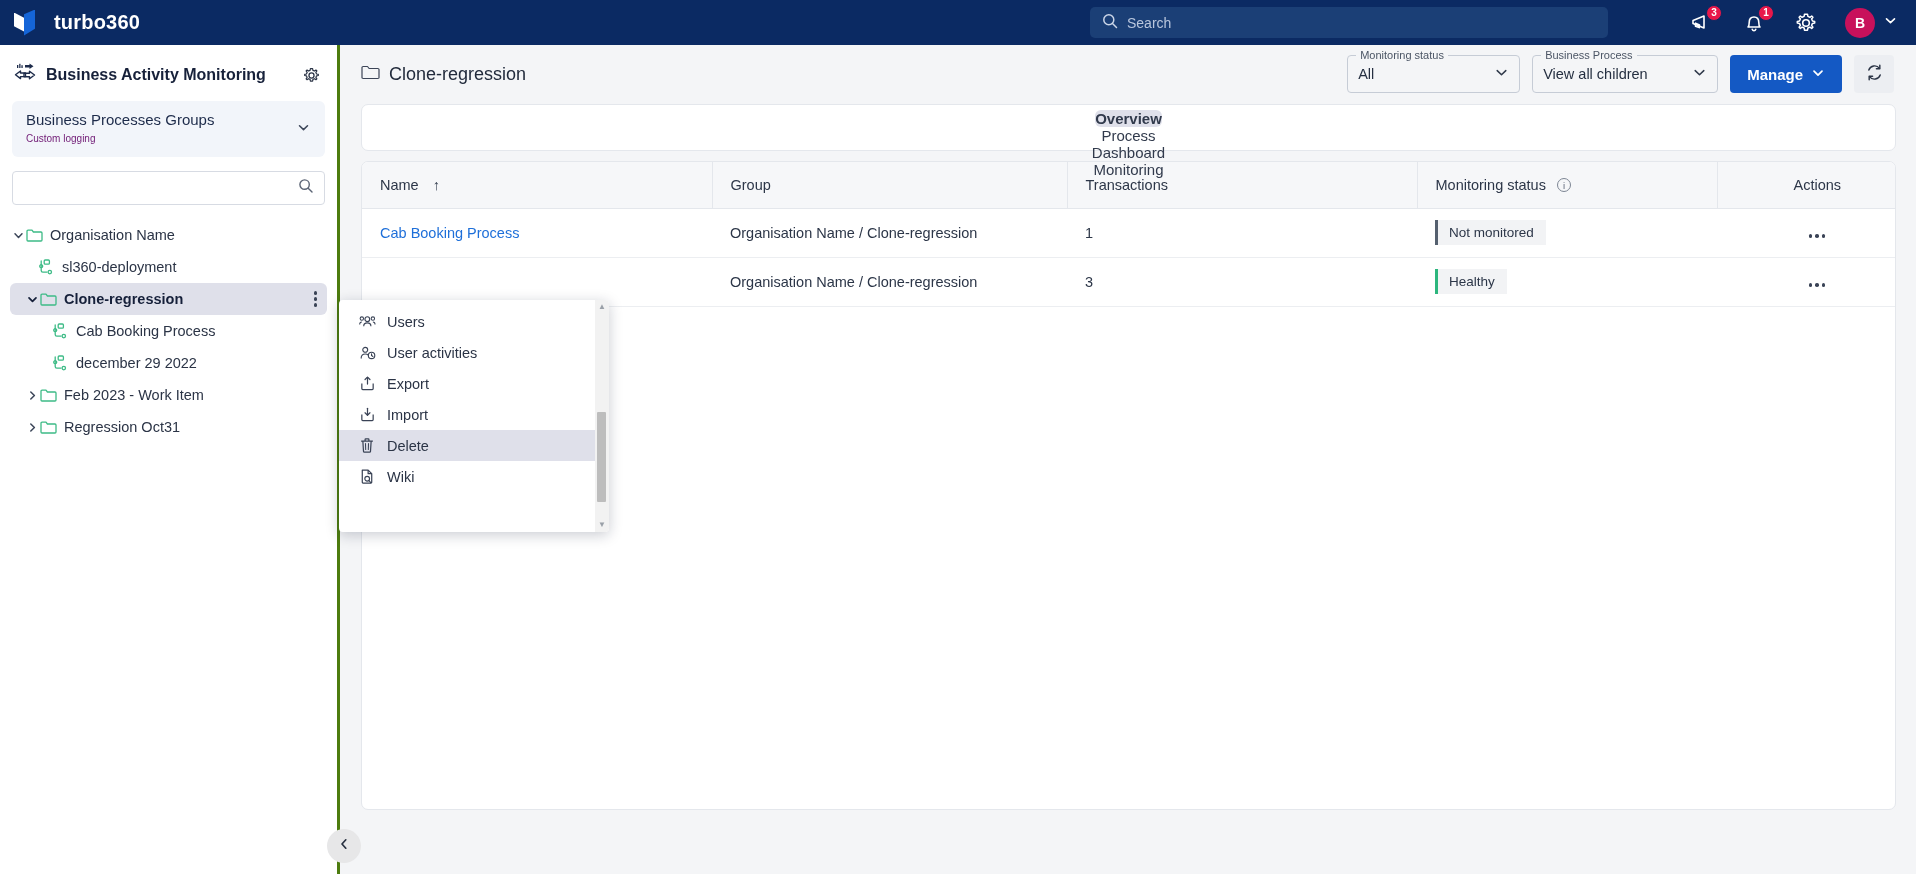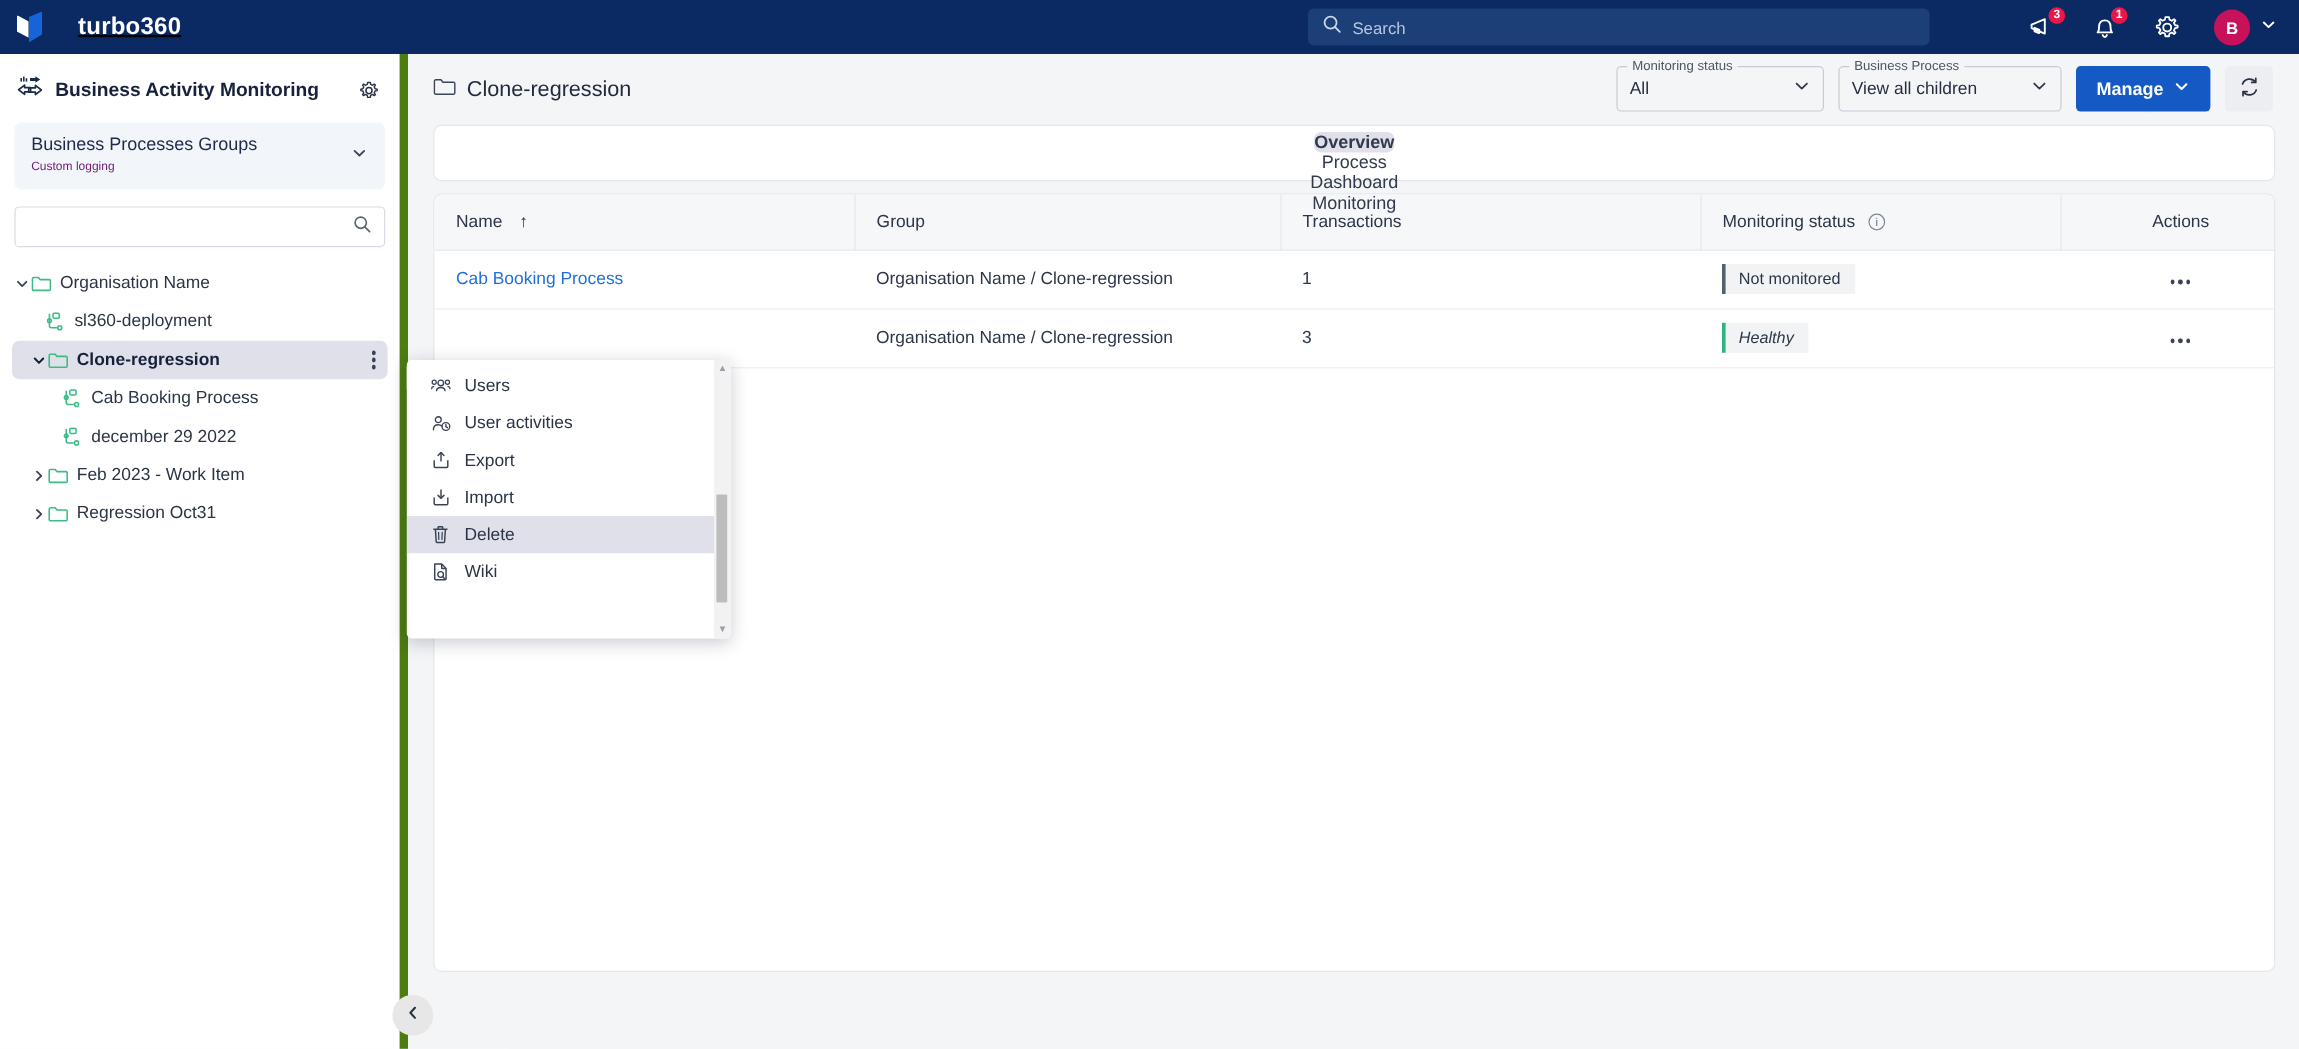--- a/index.html
+++ b/index.html
@@ -10,21 +10,21 @@
     overflow: hidden;
   }
 
   
   .topbar {
     position: absolute; top: 0; left: 0;
     width: 1916px; height: 45px;
     background: #0b2a63;
     display: flex; align-items: center;
   }
-  .brand { display: flex; align-items: center; gap: 25px; padding-left: 14px; width: 338px; text-decoration: underline; }
+  .brand { display: flex; align-items: center; gap: 14px; padding-left: 14px; width: 338px; }
   .brand-logo { width: 26px; height: 26px; position: relative; }
   .brand-logo .l1 {
     position: absolute; left: 0; top: 3px;
     width: 10px; height: 19px; background: #ffffff;
     clip-path: polygon(0 0, 100% 28%, 100% 100%, 0 72%);
   }
   .brand-logo .l2 {
     position: absolute; left: 10px; top: 0px;
     width: 11px; height: 26px; background: #1565d8;
     clip-path: polygon(0 18%, 100% 0, 100% 74%, 0 100%);
@@ -61,21 +61,21 @@
     background: #c8115b; color: #fff;
     font-size: 14px; font-weight: 700;
     display: flex; align-items: center; justify-content: center;
   }
 
   
   .sidebar {
     position: absolute; left: 0; top: 45px;
     width: 340px; height: 829px;
     background: #ffffff;
-    border-right: 7px solid #4d7c0f;
+    border-right: 3px solid #4d7c0f;
   }
   .sb-head { display: flex; align-items: center; padding: 18px 16px 10px 14px; gap: 10px; }
   .sb-head-title { font-size: 16px; font-weight: 700; color: #17213a; flex: 1; }
   .sb-gear { cursor: pointer; display:flex; }
 
   .sb-group {
     margin: 4px 12px 0 12px; height: 56px;
     background: #f2f5fa; border-radius: 6px;
     display: flex; align-items: center; padding: 0 14px; cursor: pointer;
   }
@@ -180,21 +180,21 @@
     display: inline-flex; align-items: center; justify-content: center;
     width: 14px; height: 14px; border: 1px solid #7d8694; border-radius: 50%;
     font-size: 9.5px; color: #60697a; margin-left: 7px; vertical-align: 1px;
     font-style: normal;
   }
   .pill {
     display: inline-flex; align-items: center; height: 25px;
     background: #f2f3f5; padding: 0 12px 0 11px; font-size: 13.5px; color: #2c3648;
     border-left: 3px solid #55606f;
   }
-  .pill.healthy { border-left-color: #2cb67d; font-style: italic; }
+  .pill.healthy { border-left-color: #2cb67d; }
   .row-dots { display: inline-flex; gap: 3px; cursor: pointer; }
   .row-dots i { width: 3.5px; height: 3.5px; background: #3a4356; border-radius: 50%; display: block; }
 
   
   .ctx {
     position: absolute; left: 339px; top: 300px;
     width: 270px; height: 232px;
     background: #fff; border-radius: 4px;
     box-shadow: 0 3px 14px rgba(15,25,50,.22);
     z-index: 30; overflow: hidden; display: flex;

